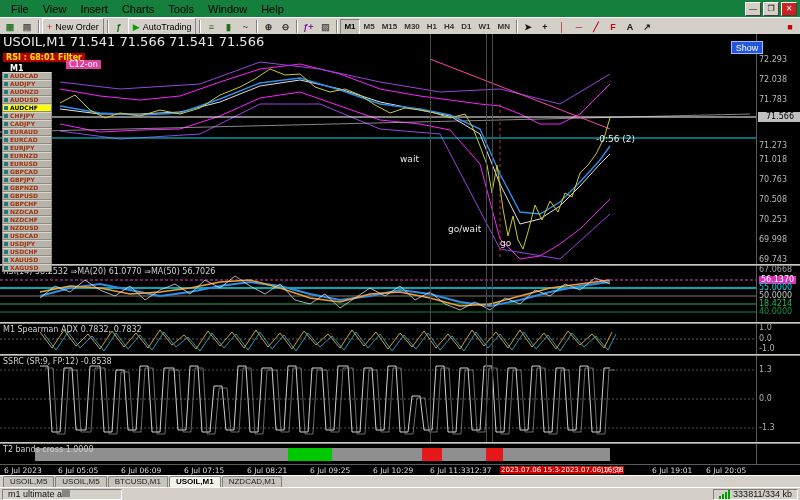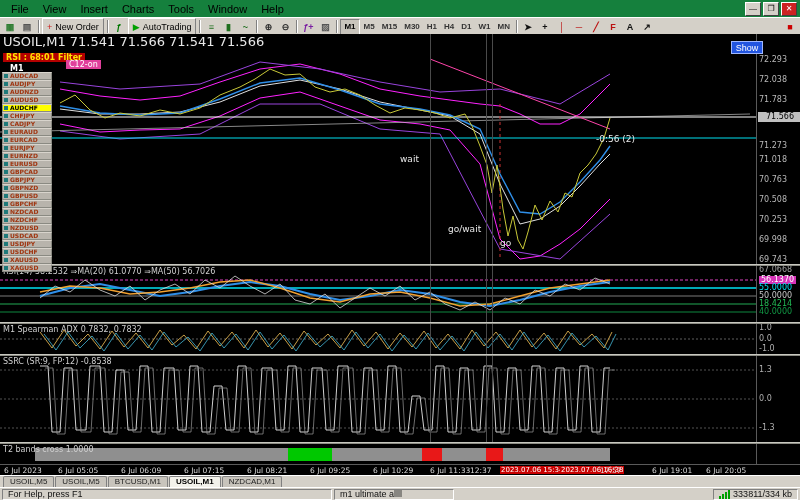--- a/index.html
+++ b/index.html
@@ -412,21 +412,20 @@
 
   <div id="tabs">
       <span class="tab">USOIL,M5</span>
       <span class="tab">USOIL,M5</span>
       <span class="tab">BTCUSD,M1</span>
       <span class="tab active">USOIL,M1</span>
       <span class="tab">NZDCAD,M1</span>
     </div>
 
   <div id="statusbar">
-    <div class="status-sec" id="status-help">For Help, press F1</div>
     <div class="status-sec" id="status-ea">m1 ultimate allll</div>
     <div class="status-spacer"></div>
     <div class="status-sec" id="status-kb">
       <span id="conn-bars">
           <i></i>
           <i></i>
           <i></i>
           <i></i>
         </span>
       <span>333811/334 kb</span>

